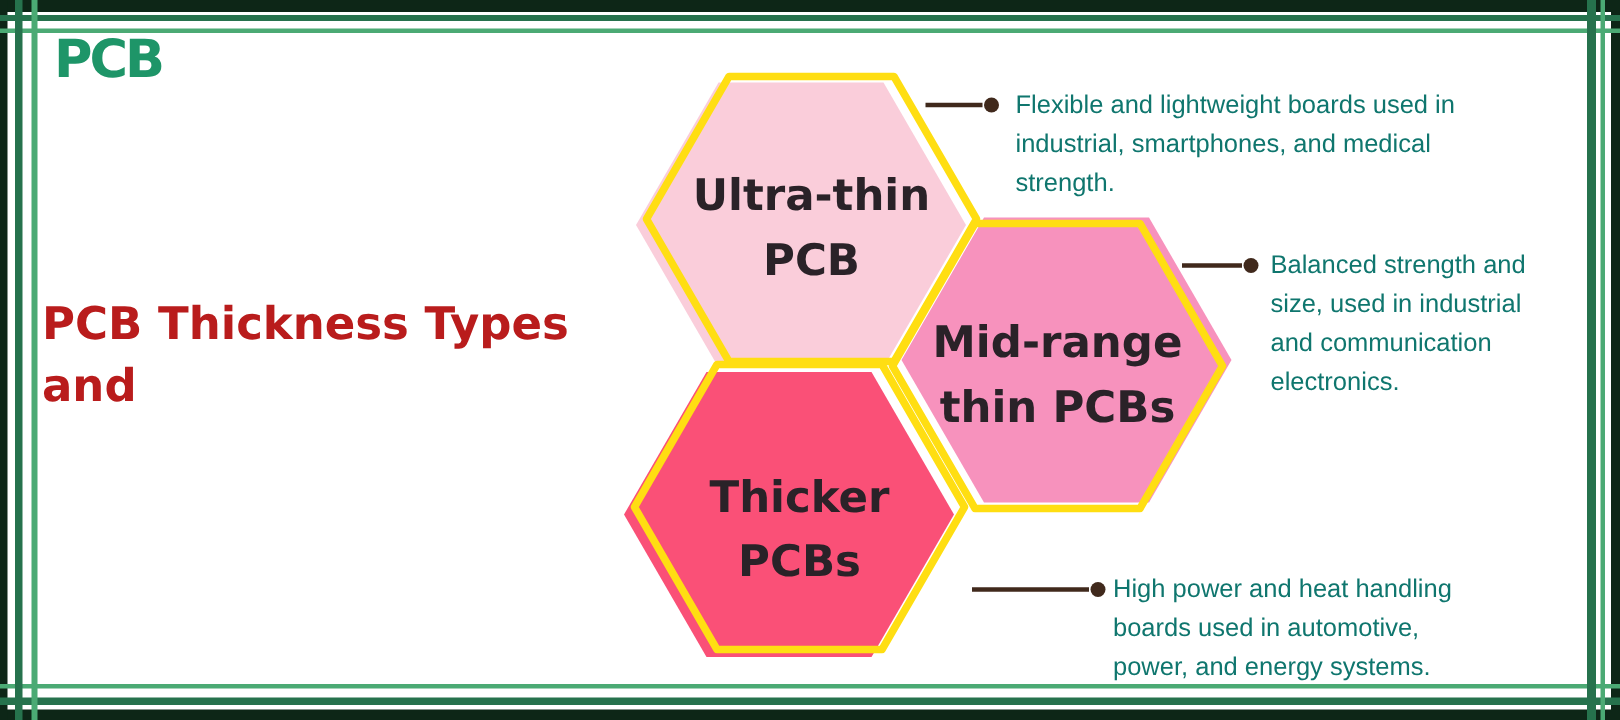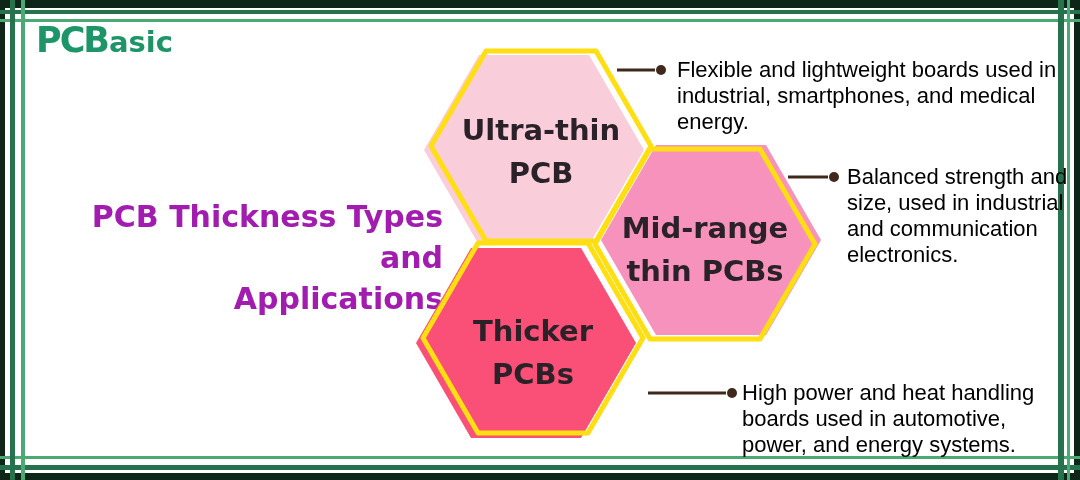--- a/index.html
+++ b/index.html
@@ -24,37 +24,37 @@
   #vline-left-thick{left:10px;width:5px;}
   #vline-left-thin{left:21px;width:4px;}
   #vline-right-thick{left:1058px;width:6px;}
   #vline-right-thin{left:1067px;width:3px;}
   
   #logo{position:absolute;left:36px;top:20px;color:#1e9568;display:flex;align-items:baseline;}
   #logo .logo-main{font-family:"DejaVu Sans",sans-serif;font-weight:900;font-size:35px;letter-spacing:-2px;}
   #logo .logo-sub{font-family:"DejaVu Sans",sans-serif;font-weight:700;font-size:29px;letter-spacing:0px;margin-left:1px;}
   
   #main-title{
-    position:absolute;left:28px;top:196px;width:415px;text-align:right;
+    position:absolute;left:28px;top:196px;width:415px;text-align:left;
     font-family:"DejaVu Sans",sans-serif;font-weight:bold;font-size:30px;
-    line-height:41px;color:#a21caf;
+    line-height:41px;color:#b91c1c;
   }
   
   #diagram-svg{position:absolute;left:0;top:0;width:1080px;height:480px;}
   .hex-outline{fill:none;stroke:#ffde12;stroke-width:5;stroke-linejoin:round;}
   .hex-label{
     font-family:"DejaVu Sans",sans-serif;font-weight:bold;font-size:29px;
     fill:#2a2228;text-anchor:middle;
   }
   .connector{stroke:#40291c;stroke-width:3;}
   .connector-dot{fill:#40291c;}
   
   .desc{
-    position:absolute;color:#000000;font-family:"Liberation Sans",sans-serif;
-    font-size:22px;line-height:26px;white-space:nowrap;
+    position:absolute;color:#0f766e;font-family:"Liberation Sans",sans-serif;
+    font-size:17px;line-height:26px;white-space:nowrap;
   }
   #desc-1{left:677px;top:57px;}
   #desc-2{left:847px;top:164px;}
   #desc-3{left:742px;top:380px;}
 </style>
 </head>
 <body>
 
 <div id="canvas">
 
@@ -66,26 +66,24 @@
   <div class="hline line-light" id="hline-top-thin"></div>
   <div class="hline line-light" id="hline-bottom-thin"></div>
   <div class="hline line-dark" id="hline-bottom-thick"></div>
   <div class="vline line-dark" id="vline-left-thick"></div>
   <div class="vline line-light" id="vline-left-thin"></div>
   <div class="vline line-dark" id="vline-right-thick"></div>
   <div class="vline line-light" id="vline-right-thin"></div>
 
   <div id="logo">
     <span class="logo-main">PCB</span>
-    <span class="logo-sub">asic</span>
   </div>
 
   <div id="main-title">
     <div>PCB Thickness Types and</div>
-    <div>Applications</div>
   </div>
 
   <svg id="diagram-svg" viewBox="0 0 1080 480">
 
     <g>
       <polygon points="431,146 486,51 596,51 651,146 596,241 486,241" transform="translate(-7,4)" fill="#facdda"></polygon>
       <polygon class="hex-outline" points="431,146 486,51 596,51 651,146 596,241 486,241"></polygon>
       <text class="hex-label" x="541" y="140">Ultra-thin</text>
       <text class="hex-label" x="541" y="183">PCB</text>
     </g>
@@ -110,21 +108,21 @@
     <line class="connector" x1="788" y1="177" x2="828" y2="177"></line>
     <circle class="connector-dot" cx="834" cy="177" r="5"></circle>
 
     <line class="connector" x1="648" y1="393" x2="726" y2="393"></line>
     <circle class="connector-dot" cx="732" cy="393" r="5"></circle>
   </svg>
 
   <div class="desc" id="desc-1">
     <div>Flexible and lightweight boards used in</div>
     <div>industrial, smartphones, and medical</div>
-    <div>energy.</div>
+    <div>strength.</div>
   </div>
 
   <div class="desc" id="desc-3">
     <div>High power and heat handling</div>
     <div>boards used in automotive,</div>
     <div>power, and energy systems.</div>
   </div>
 
   <div class="desc" id="desc-2">
     <div>Balanced strength and</div>

